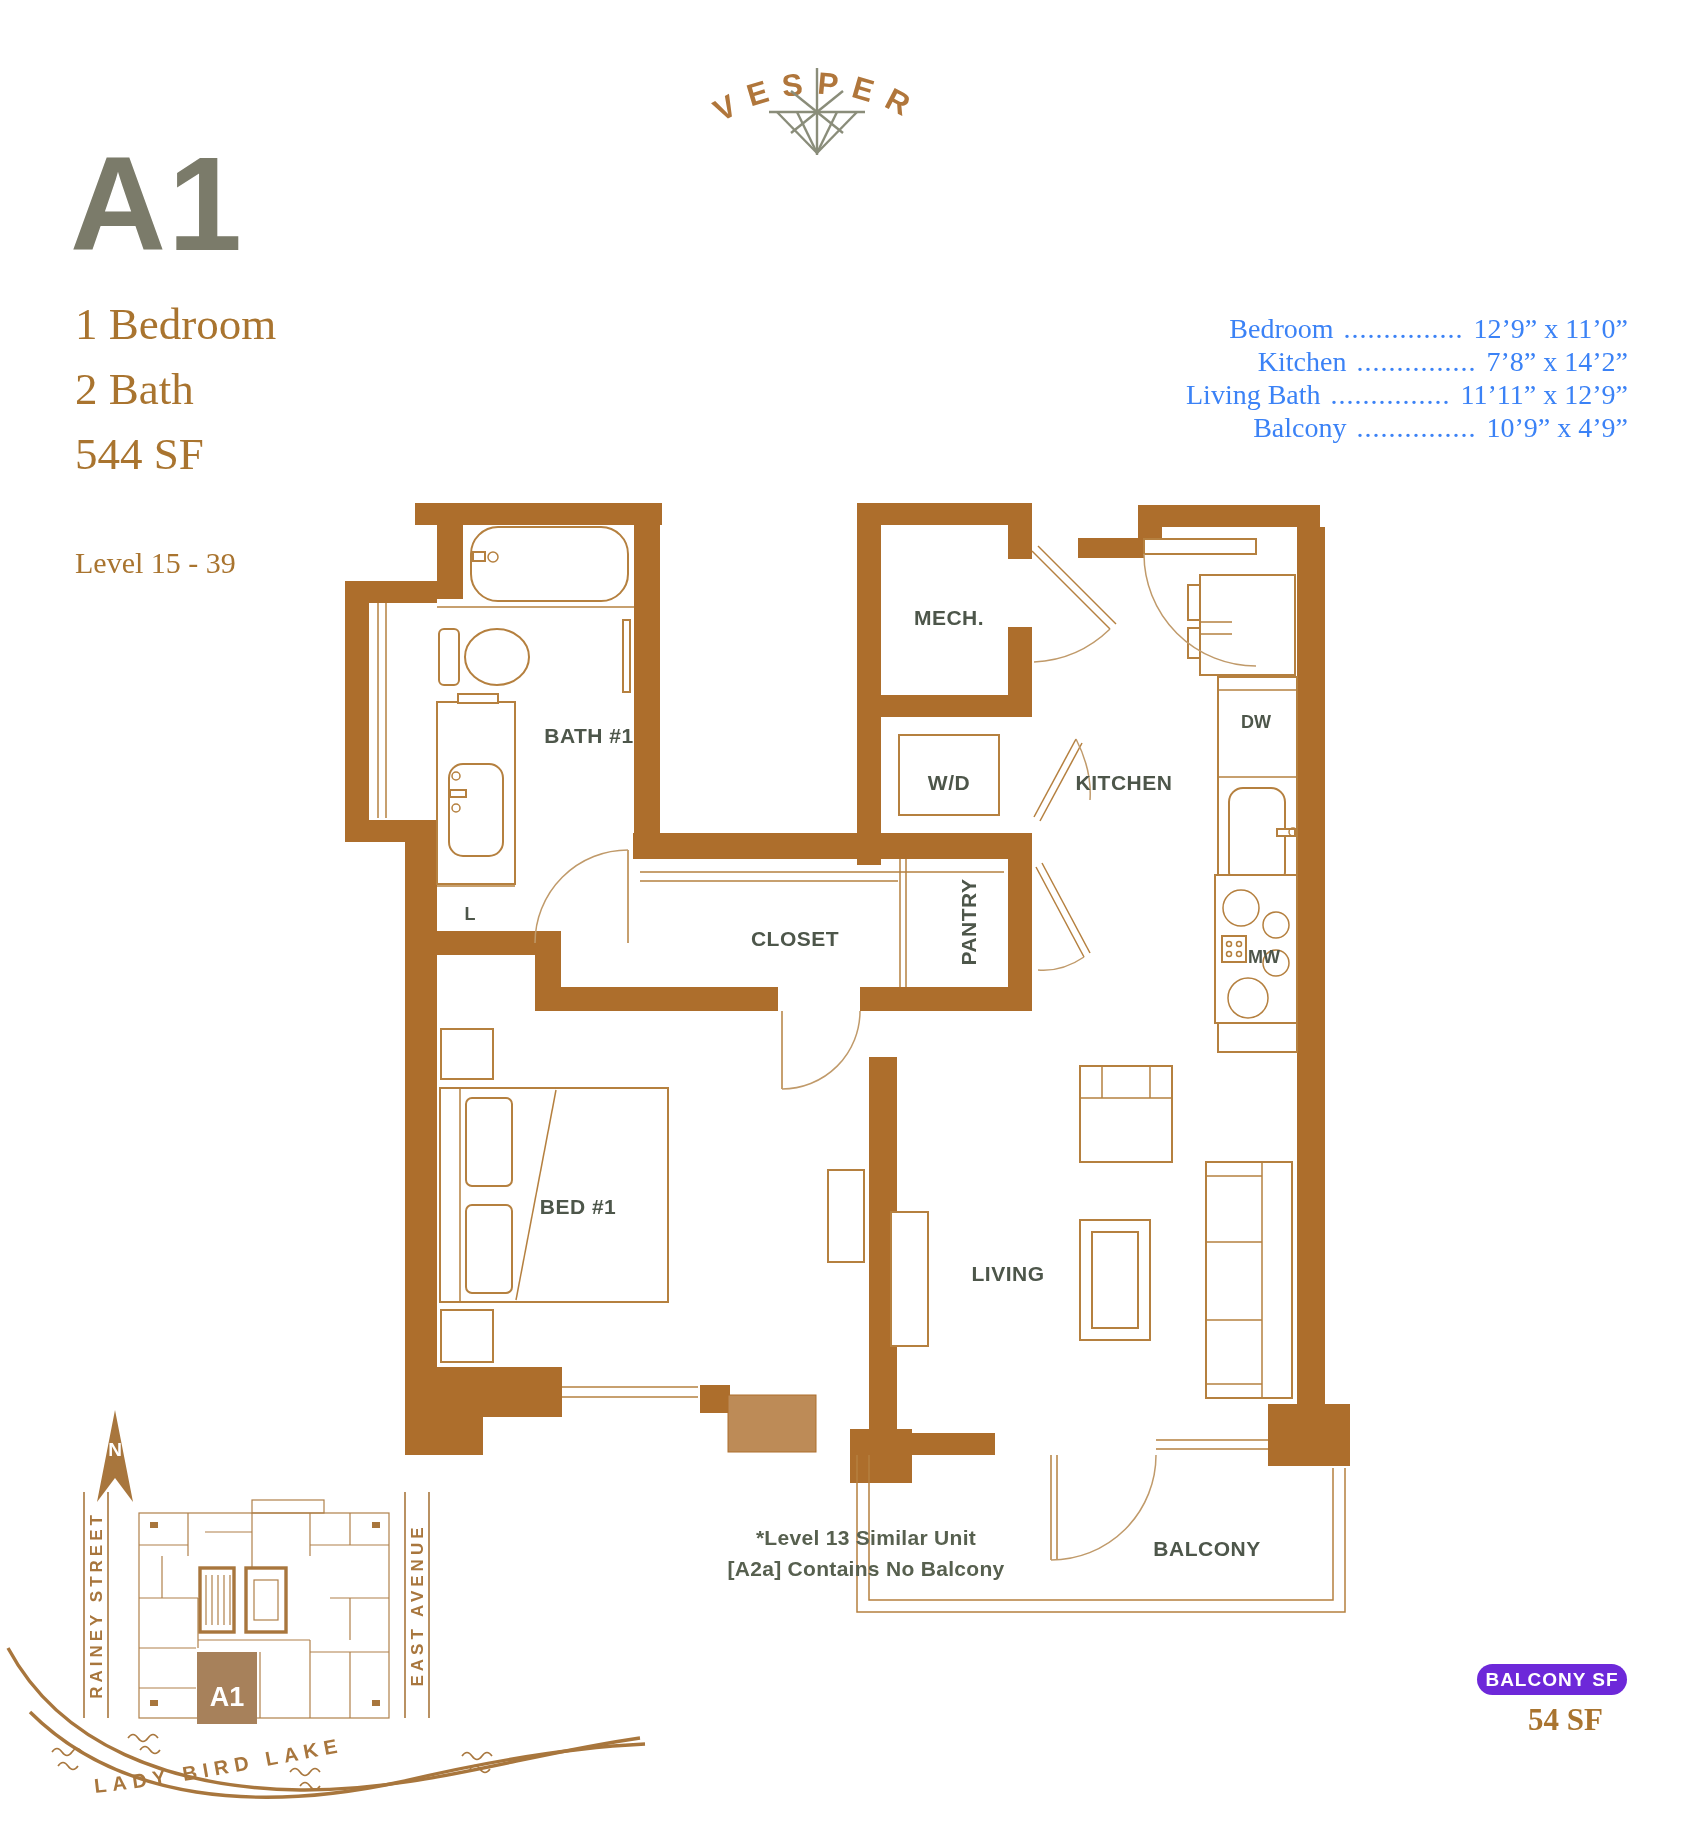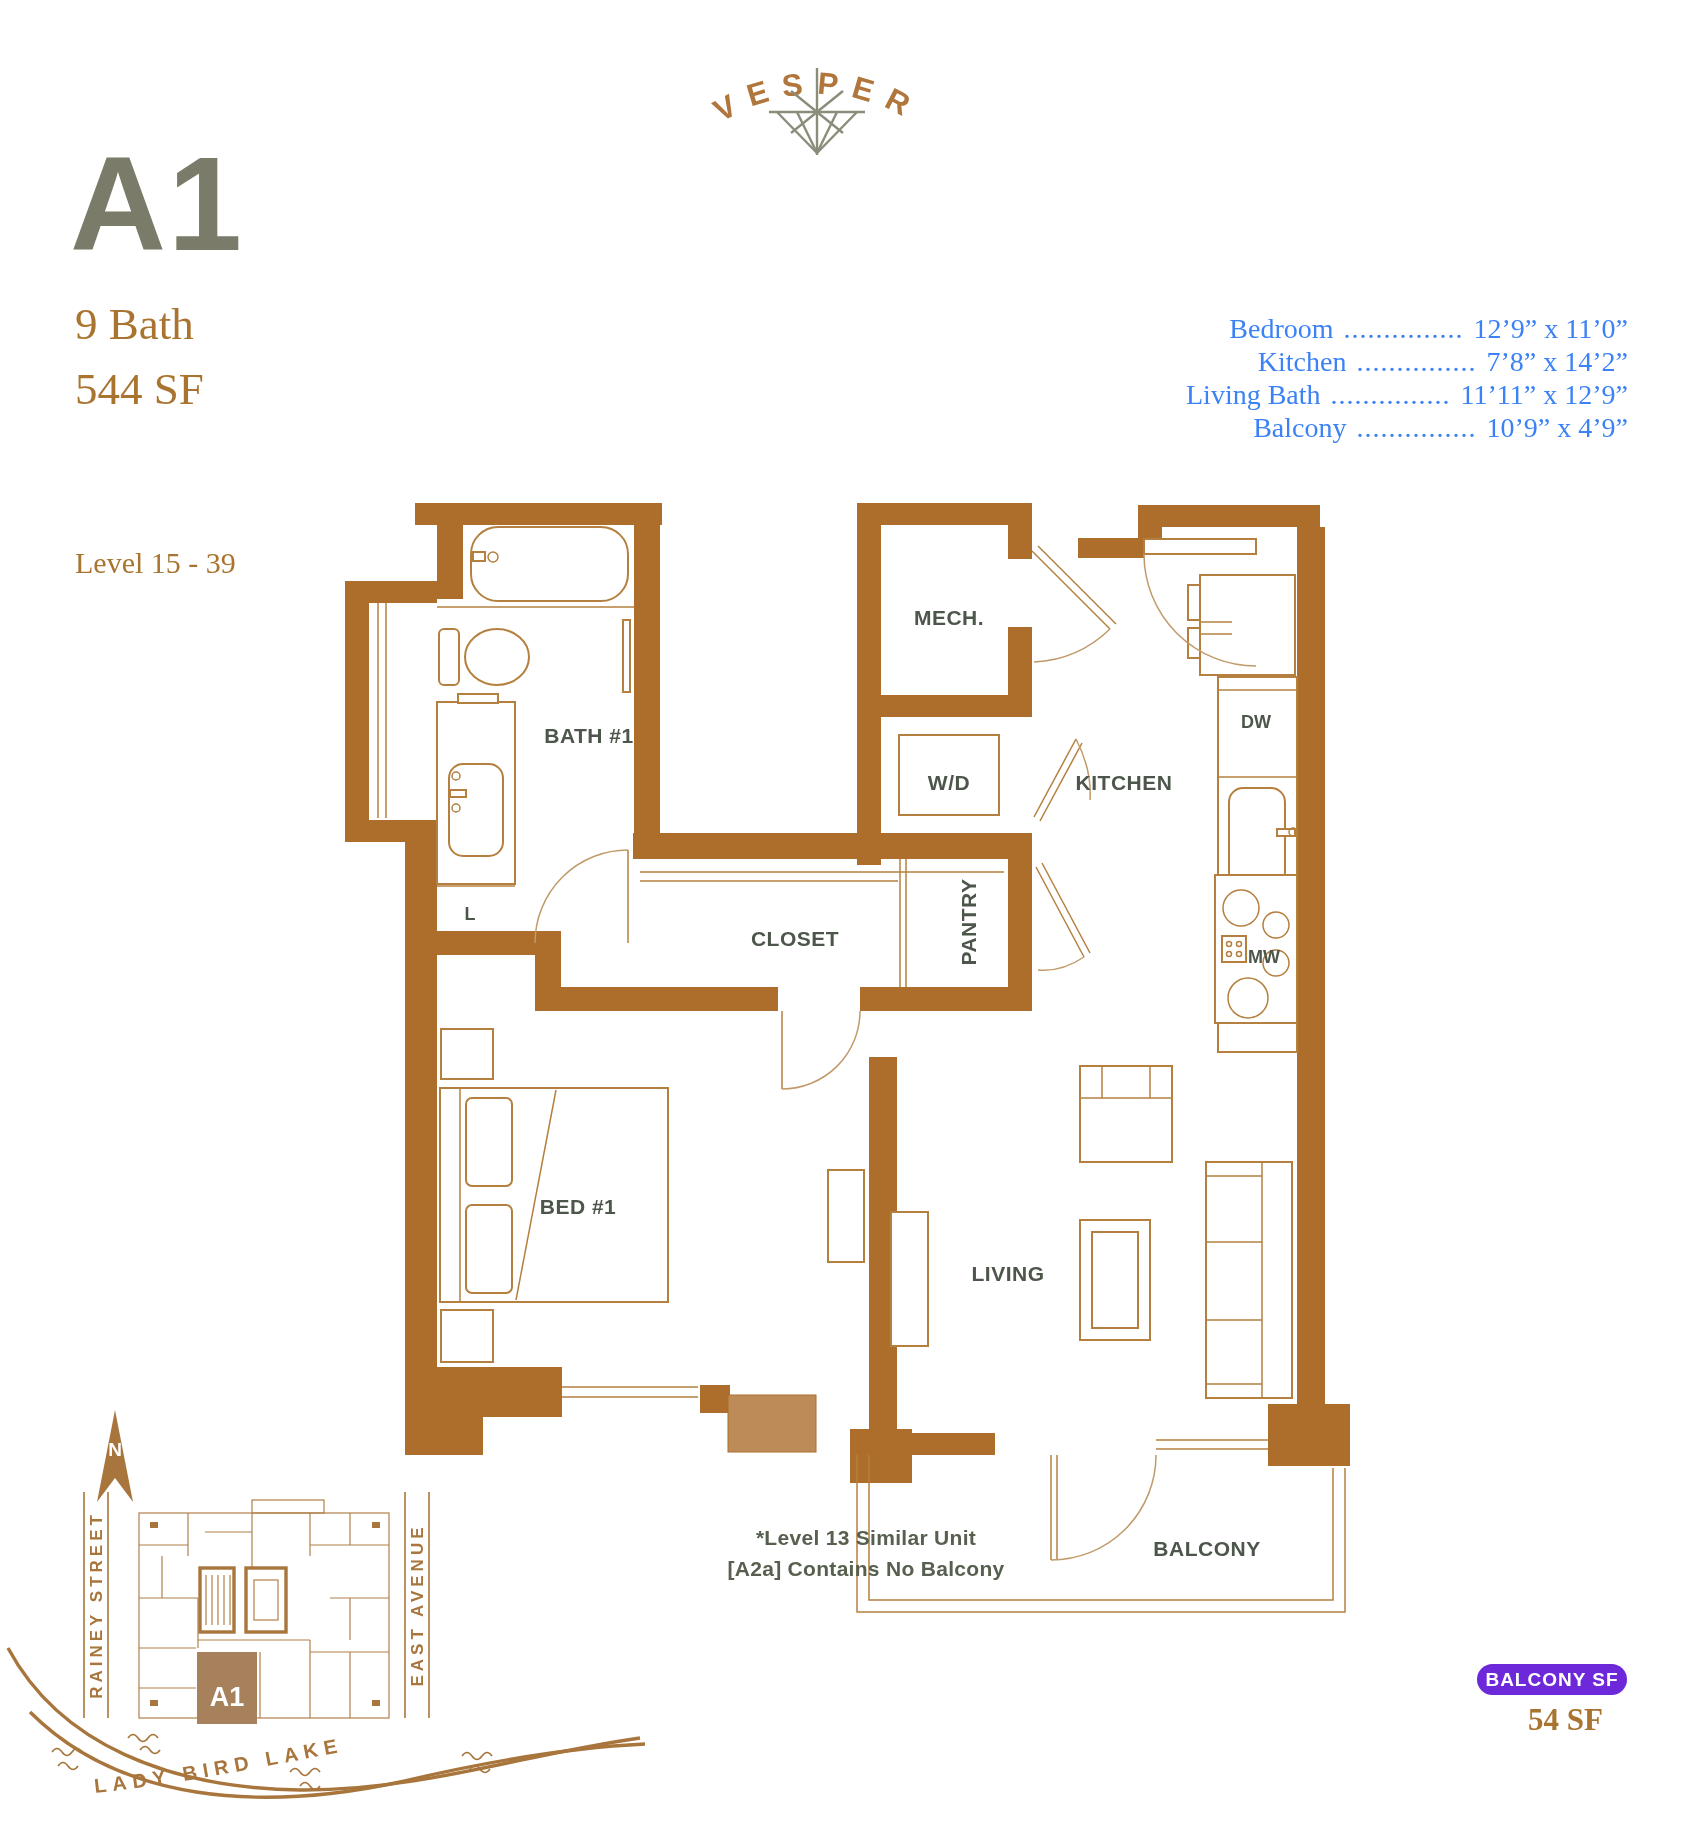--- a/index.html
+++ b/index.html
@@ -37,21 +37,22 @@
   .n-txt{font:700 19px "Liberation Sans",sans-serif;fill:#ffffff;}
   .logo-txt{font:600 31px "Liberation Sans",sans-serif;fill:#b0763b;letter-spacing:13px;}
 </style>
 </head>
 <body>
 
 <div class="page">
 
   <div class="abs unit-id">A1</div>
   <div class="abs specs">
-    <div>9 Bath</div>
+    <div>1 Bedroom</div>
+    <div>2 Bath</div>
     <div>544 SF</div>
   </div>
   <div class="abs level">Level 15 - 39</div>
 
   <div class="abs dims">
     <div class="dim-row">
       <span>Bedroom</span><span class="dots">...............</span><span>12’9” x 11’0”</span>
     </div>
     <div class="dim-row">
       <span>Kitchen</span><span class="dots">...............</span><span>7’8” x 14’2”</span>

